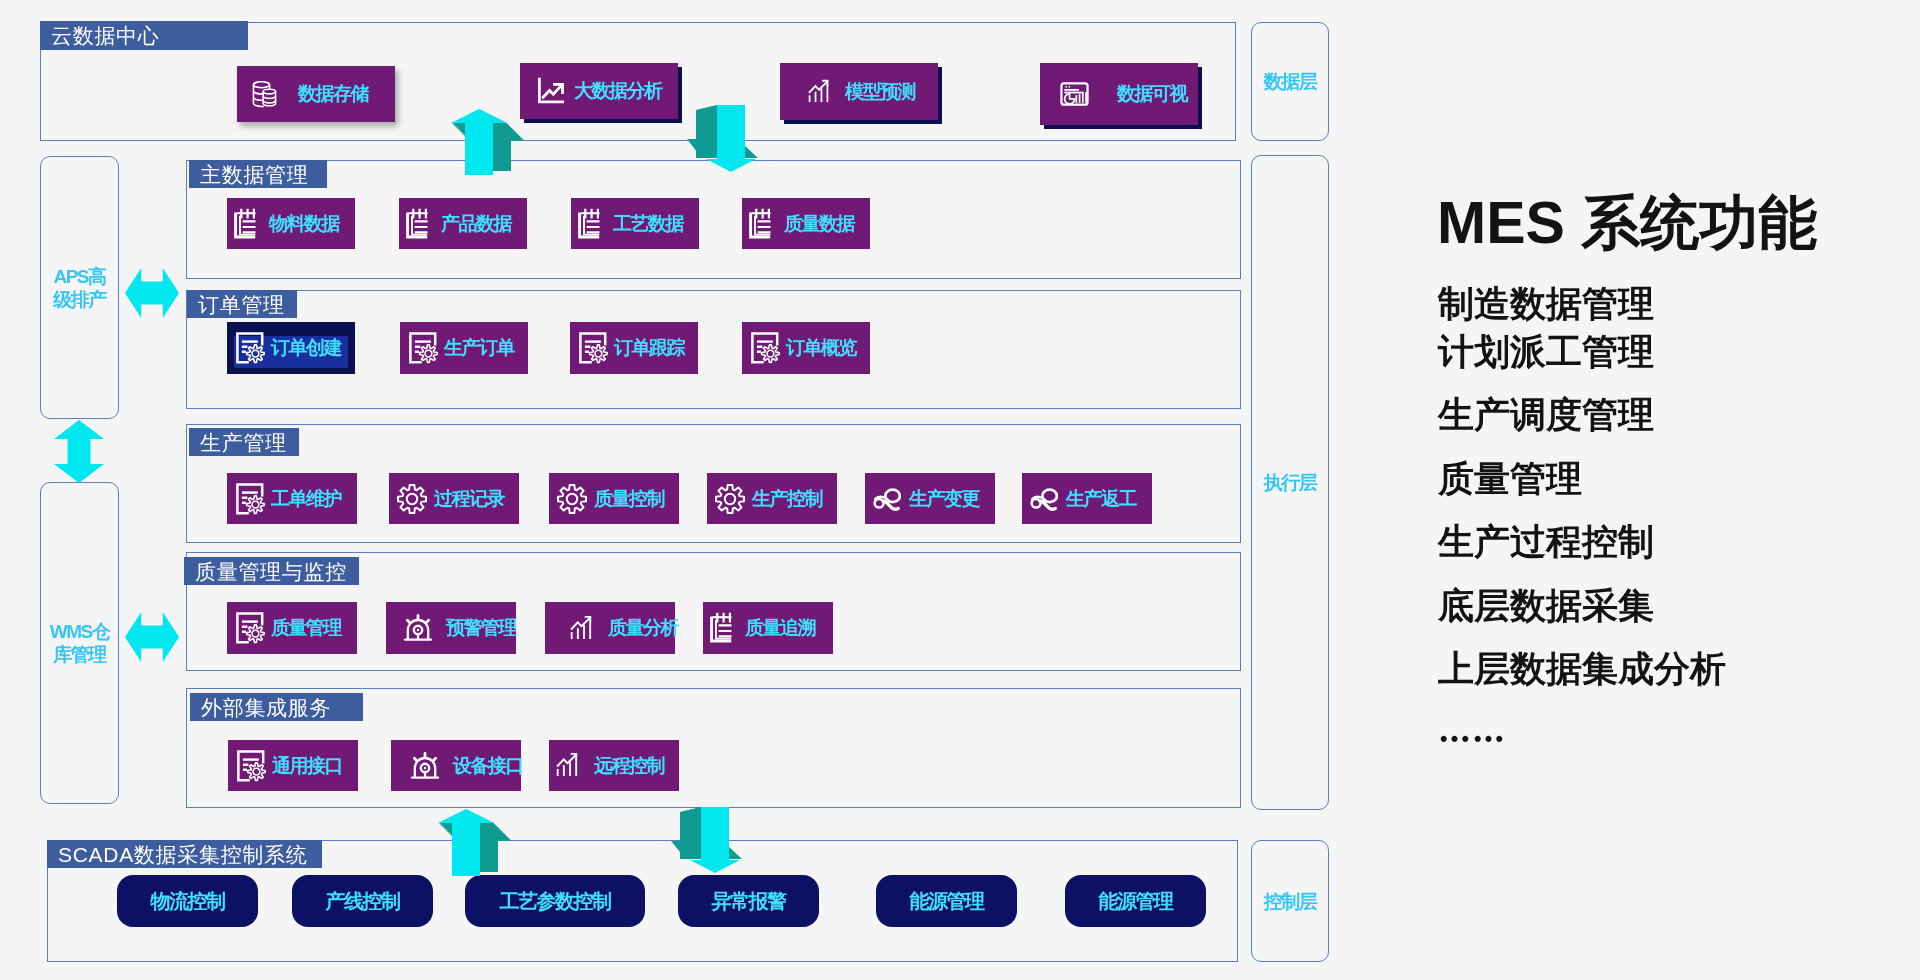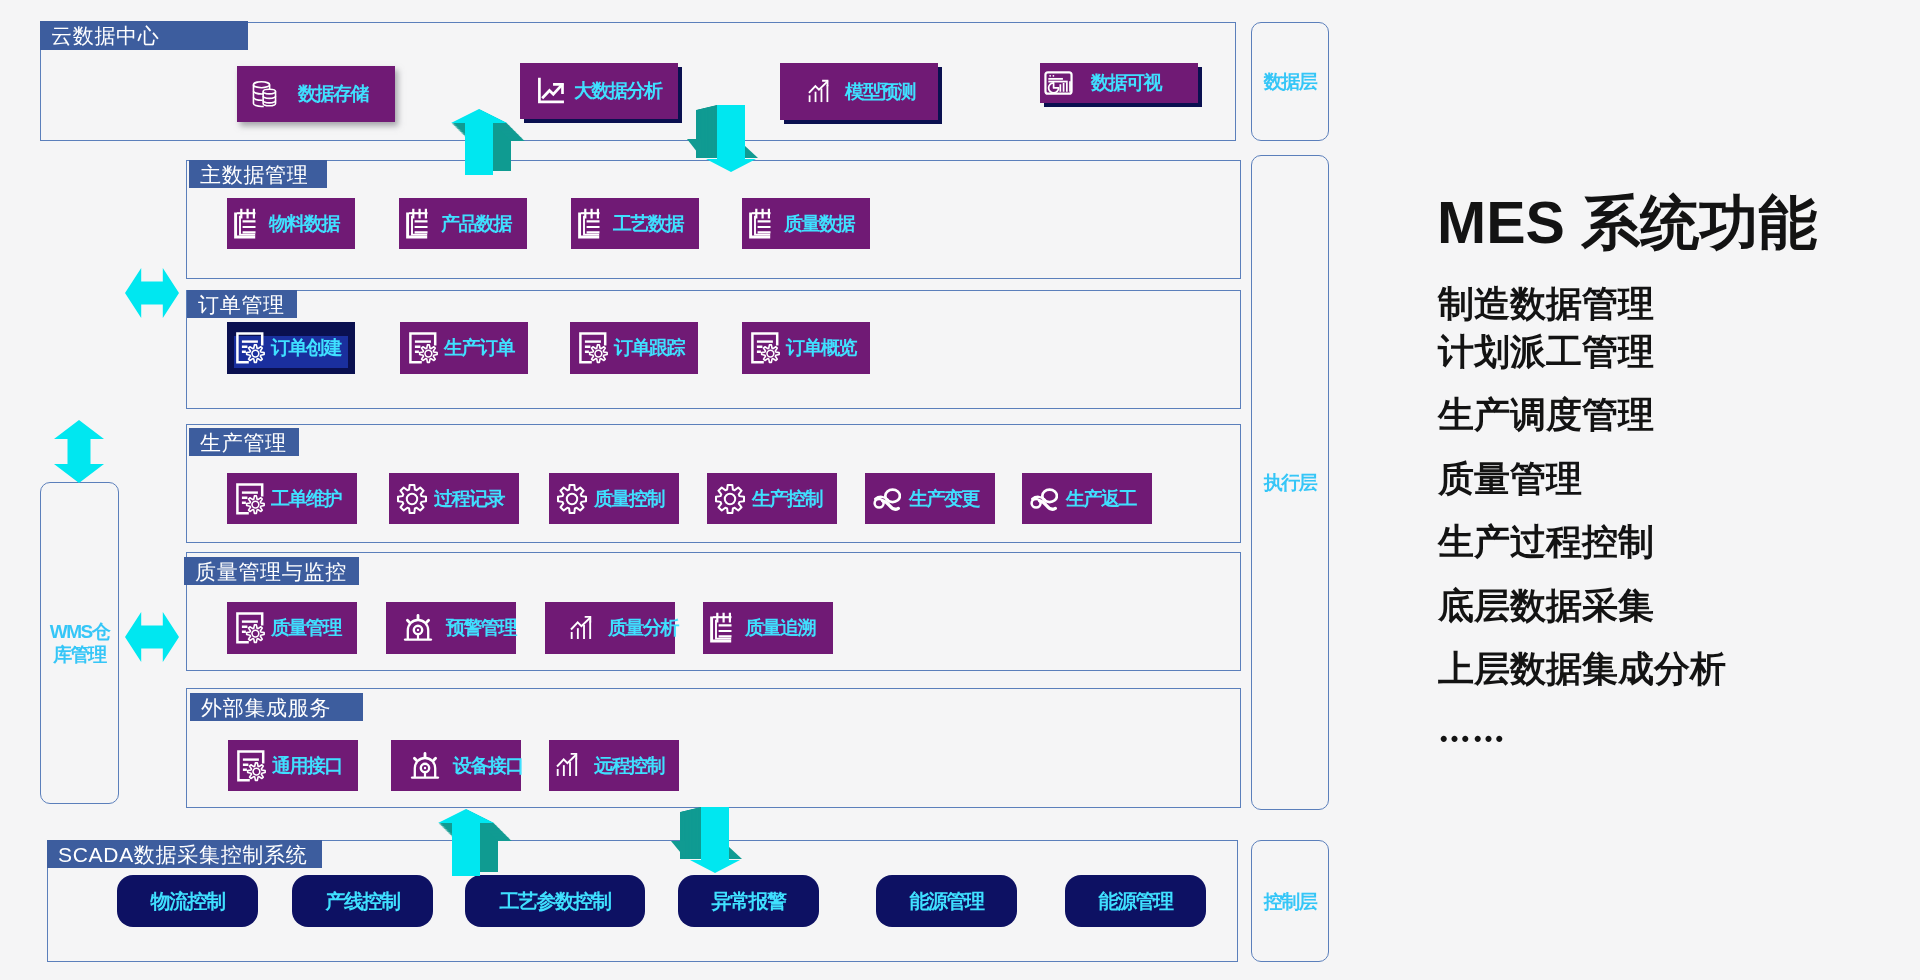--- a/index.html
+++ b/index.html
@@ -83,33 +83,36 @@
           <path d="M3.2 20.1v8.3" stroke-width="2.2"></path>
           <path d="M10.5 15.6v12.8" stroke-width="2.2"></path>
           <path d="M17.8 11.6v16.8" stroke-width="2.2"></path>
           <path d="M25.1 7.6v20.8" stroke-width="2.2"></path>
           <path d="M2.4 17.2L10.3 8.8l4.4 4.4 10.9-10.6" stroke-width="2.3" stroke-linejoin="miter"></path>
           <path d="M18.6 2.2h6.6v6.8" stroke-width="2.3" stroke-linejoin="miter"></path>
         </g>
       </svg>
       <span class="tx" style="margin-left:12px">模型预测</span>
     </div>
-<div class="chip" style="left:1040px;top:63px;width:158px;height:40px;padding-left:4px;position:absolute;box-shadow:4px 4px 0 0 #0a1050;">
+<div class="chip" style="left:1040px;top:63px;width:158px;height:62px;padding-left:20px;position:absolute;box-shadow:4px 4px 0 0 #0a1050;gap:10px;">
       <svg viewBox="0 0 30 25" width="29" height="24">
         <g fill="none" stroke="#fff">
           <rect x="1.4" y="1.4" width="27.2" height="22.2" rx="2.6" stroke-width="2.3"></rect>
           <circle cx="6.3" cy="5" r="0.95" fill="#fff" stroke="none"></circle>
           <circle cx="9.7" cy="5" r="0.95" fill="#fff" stroke="none"></circle>
           <path d="M4.4 8.2h15.2" stroke-width="1.9"></path>
           <path d="M4.4 11h20.2" stroke-width="1.9"></path>
           <path d="M9.9 12.4a5.2 5.2 0 1 0 5.2 5.2H9.9z" stroke-width="1.8" stroke-linejoin="round"></path>
           <path d="M16.9 13.8v7.9M20.3 12.5v9.2M23.7 11.6v10.1M27 10.7v11" stroke-width="1.8"></path>
         </g>
       </svg>
       <span class="tx" style="margin-left:18px">数据可视</span>
+    </div>
+<div class="layer" style="left:40px;top:156px;width:79px;height:263px;">
+      <span style="display:block;width:54px">APS高级排产</span>
     </div>
 <div class="layer" style="left:40px;top:482px;width:79px;height:322px;">
       <span style="display:block;width:64px">WMS仓库管理</span>
     </div>
 <div class="panel" style="left:186px;top:160px;width:1055px;height:119px;"></div>
 <div class="sec-label" style="left:189px;top:160px;width:138px;height:28px;">
       <span>主数据管理</span>
     </div>
 <div class="chip" style="left:227px;top:198px;width:128px;height:51px;padding-left:7px;position:absolute;">
       <svg viewBox="0 0 22 32" width="22" height="32">

